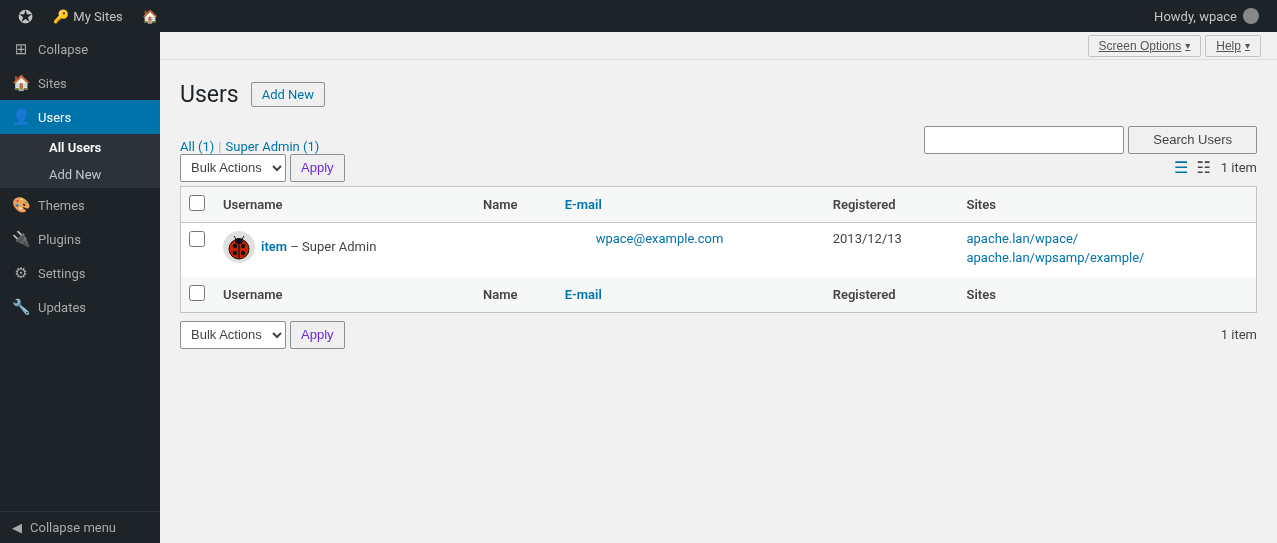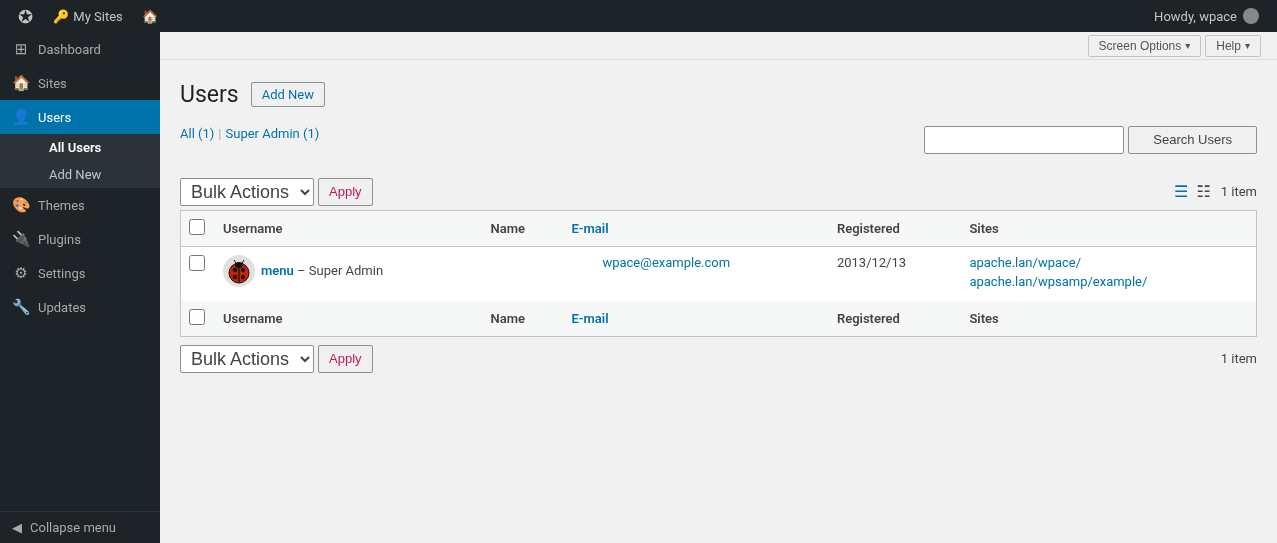--- a/index.html
+++ b/index.html
@@ -53,20 +53,21 @@
     .admin-bar-btn {
       background: #f0f0f1;
       border: 1px solid #c3c4c7;
       color: #555;
       padding: 0 10px;
       height: 22px;
       cursor: pointer;
       font-size: 12px;
       display: flex; align-items: center; gap: 4px;
       border-radius: 2px;
+      text-decoration: underline;
     }
     .admin-bar-btn .chevron { font-size: 10px; }
 
     
     .sidebar {
       position: fixed;
       top: 32px;
       left: 0;
       width: 160px;
       bottom: 0;
@@ -109,44 +110,44 @@
       border: 1px solid #8c8f94;
       color: #0073aa;
       padding: 4px 10px;
       cursor: pointer;
       font-size: 13px;
       border-radius: 2px;
       text-decoration: none;
     }
 
     
-    .filter-bar { display: flex; align-items: flex-start; justify-content: space-between; margin-bottom: 24px; }
+    .filter-bar { display: flex; align-items: flex-end; justify-content: space-between; margin-bottom: 0; }
     .filter-links { display: flex; gap: 4px; align-items: center; font-size: 13px; }
     .filter-link { color: #0073aa; text-decoration: none; cursor: pointer; }
     .filter-sep { color: #aaa; }
     .search-box { display: flex; align-items: center; gap: 4px; }
     .search-input {
       border: 1px solid #8c8f94; padding: 4px 8px; font-size: 13px;
       background: #fff; width: 200px; height: 28px; border-radius: 2px;
     }
     .search-btn {
       background: #f0f0f1; border: 1px solid #8c8f94; color: #444;
       padding: 4px 24px; cursor: pointer; font-size: 13px; height: 28px;
       border-radius: 2px;
     }
 
     
     .bulk-bar { display: flex; align-items: center; justify-content: space-between; margin-bottom: 4px; }
     .bulk-bar-left { display: flex; align-items: center; gap: 4px; }
     .bulk-select {
       border: 1px solid #8c8f94; background: #fff; padding: 2px 6px;
-      font-size: 18px; height: 28px; border-radius: 2px; color: #444;
+      font-size: 13px; height: 28px; border-radius: 2px; color: #444;
     }
     .bulk-apply-btn {
-      background: #f0f0f1; border: 1px solid #8c8f94; color: #be185d;
+      background: #f0f0f1; border: 1px solid #8c8f94; color: #6d28d9;
       padding: 3px 10px; cursor: pointer; font-size: 13px; height: 28px;
       border-radius: 2px;
     }
     .item-count { font-size: 13px; color: #444; }
     .view-icons { display: flex; align-items: center; gap: 4px; }
     .view-icon-btn {
       background: none; border: none; cursor: pointer; padding: 2px;
       color: #444; font-size: 16px;
     }
     .view-icon-btn.active { color: #0073aa; }
@@ -214,21 +215,21 @@
       <span>Howdy, wpace</span>
       <span class="avatar-circle"></span>
     </div>
   </div>
 </div>
 
 <div class="sidebar">
   <div class="sidebar-nav">
     <div class="sidebar-item">
       <span class="icon">⊞</span>
-      <span>Dashboard</span>
+      <span>Collapse</span>
     </div>
     <div class="sidebar-item">
       <span class="icon">🏠</span>
       <span>Sites</span>
     </div>
     <div class="sidebar-item active" style="position:relative;">
       <span class="icon">👤</span>
       <span>Users</span>
       <span style="position:absolute;right:0;top:50%;transform:translateY(-50%);width:0;height:0;border-top:6px solid transparent;border-bottom:6px solid transparent;border-left:6px solid #0073aa;"></span>
     </div>
@@ -354,21 +355,21 @@
                 <circle cx="10" cy="13" r="2.2" fill="#111"></circle>
                 <circle cx="18" cy="13" r="2.2" fill="#111"></circle>
                 <circle cx="10" cy="20" r="2.2" fill="#111"></circle>
                 <circle cx="18" cy="20" r="2.2" fill="#111"></circle>
                 <ellipse cx="14" cy="8" rx="4" ry="3" fill="#111"></ellipse>
                 <line x1="11" y1="6" x2="9" y2="3" stroke="#111" stroke-width="1"></line>
                 <line x1="17" y1="6" x2="19" y2="3" stroke="#111" stroke-width="1"></line>
               </svg>
             </span>
             <span>
-              <a class="user-link" href="#">menu</a>
+              <a class="user-link" href="#">item</a>
               <span> – </span>
               <span>Super Admin</span>
             </span>
           </div>
         </td>
         <td>
           <span></span>
         </td>
         <td>
           <a class="email-link" href="#">wpace@example.com</a>

